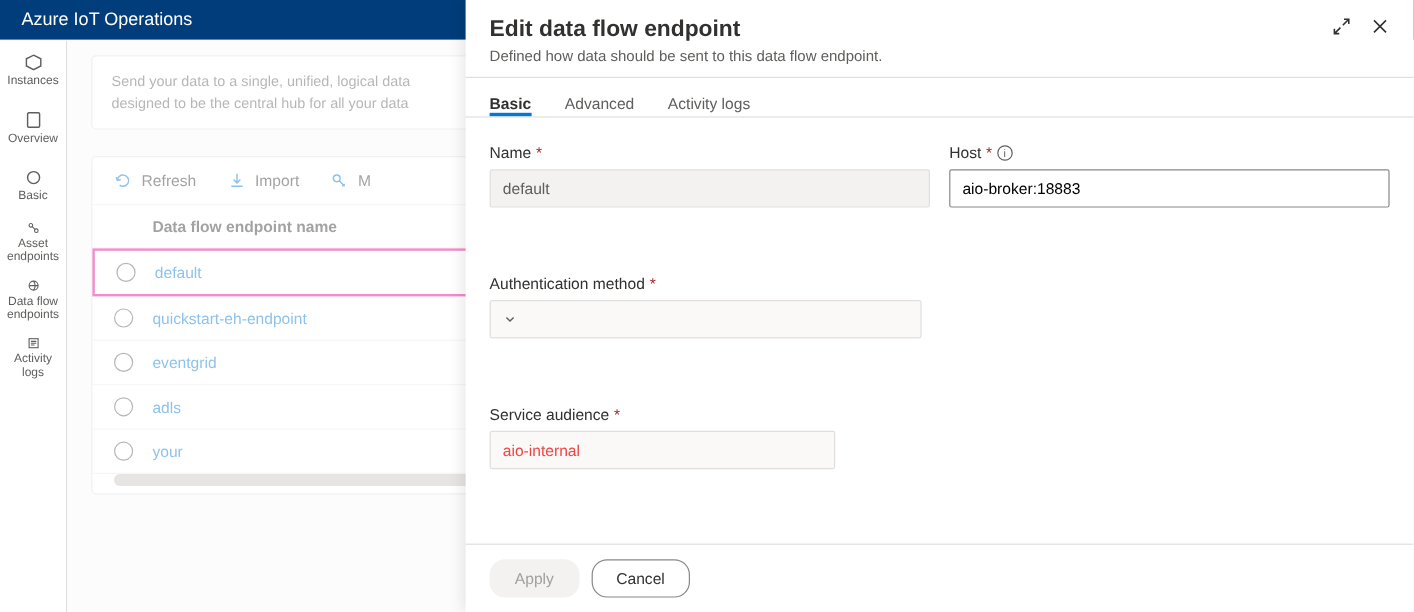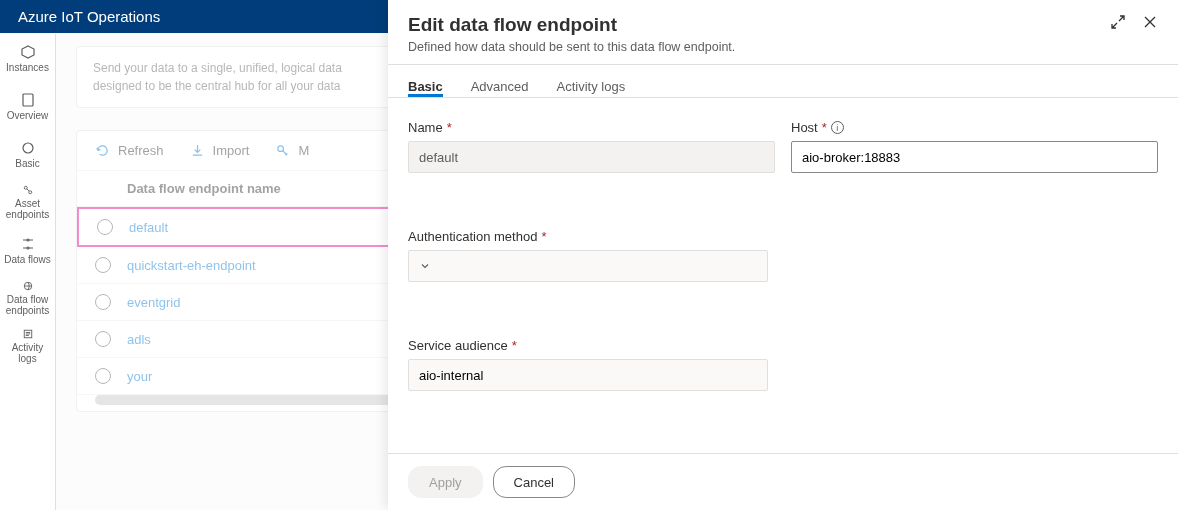--- a/index.html
+++ b/index.html
@@ -186,21 +186,21 @@
       padding: 0 10px;
       border: 1px solid #e1dfdd;
       border-radius: 2px;
       font-size: 13px;
       background: #faf9f8;
       color: #a19f9d;
       display: flex;
       align-items: center;
       justify-content: space-between;
     }
-    .narrow-input { width: 360px; background: #faf9f8; border-color: #e1dfdd; color: #000000; }
+    .narrow-input { width: 288px; background: #faf9f8; border-color: #e1dfdd; color: #ef4444; }
     .panel-footer {
       border-top: 1px solid #e1dfdd;
       padding: 12px 20px;
       display: flex;
       gap: 10px;
     }
     .btn {
       height: 32px;
       padding: 0 20px;
       border-radius: 13px;
@@ -237,28 +237,20 @@
       </svg>
     <span>Basic</span>
   </div>
   <div class="sidebar-item">
     <svg viewBox="0 0 16 16">
         <circle cx="5" cy="5" r="2"></circle>
         <circle cx="11" cy="11" r="2"></circle>
         <path d="M6.5 6.5l3 3"></path>
       </svg>
     <span>Asset endpoints</span>
-  </div>
-  <div class="sidebar-item">
-    <svg viewBox="0 0 16 16">
-        <path d="M3 4h4M9 4h4M3 12h4M9 12h4"></path>
-        <circle cx="8" cy="4" r="1"></circle>
-        <circle cx="8" cy="12" r="1"></circle>
-      </svg>
-    <span>Data flows</span>
   </div>
   <div class="sidebar-item">
     <svg viewBox="0 0 16 16">
         <circle cx="8" cy="8" r="5"></circle>
         <path d="M3 8h10M8 3c2 3 2 7 0 10"></path>
       </svg>
     <span>Data flow endpoints</span>
   </div>
   <div class="sidebar-item">
     <svg viewBox="0 0 16 16">

